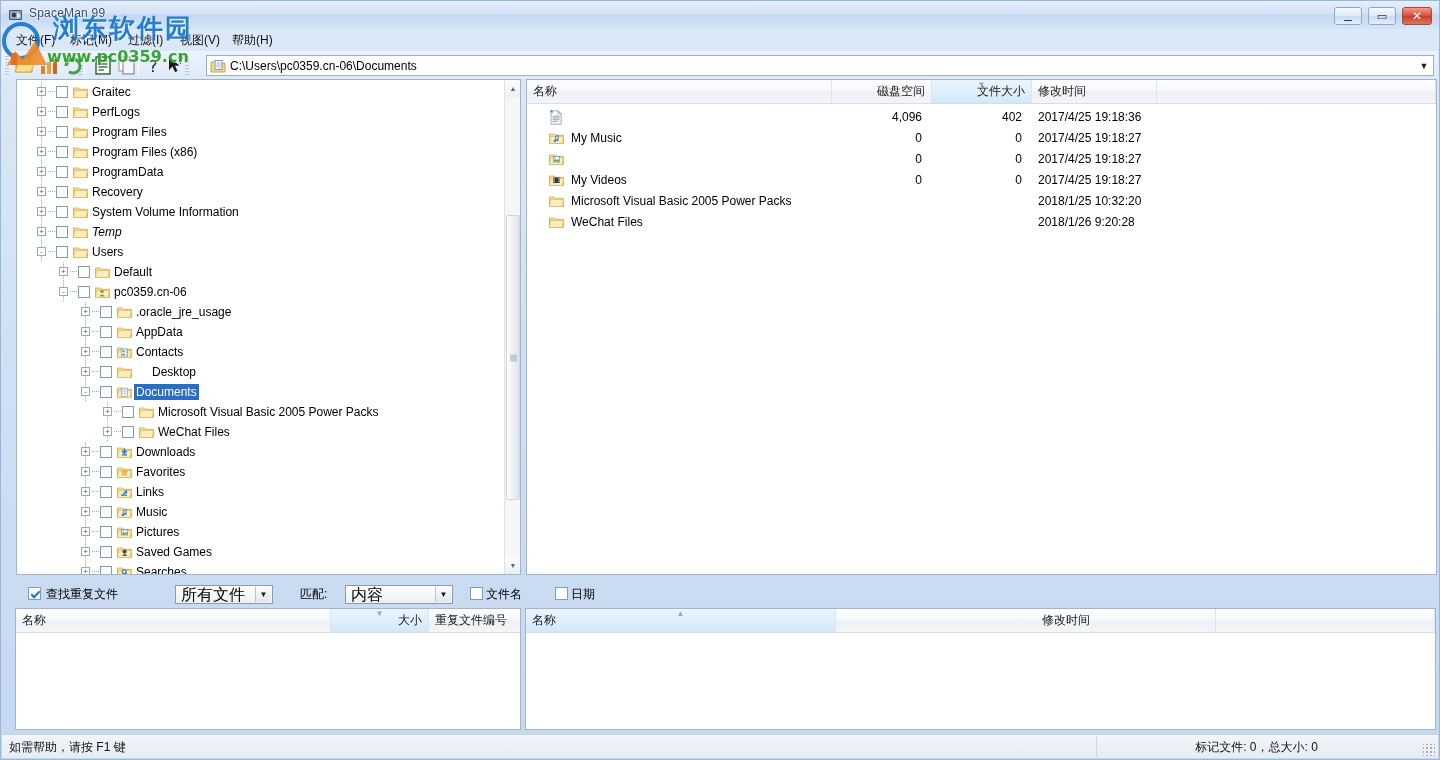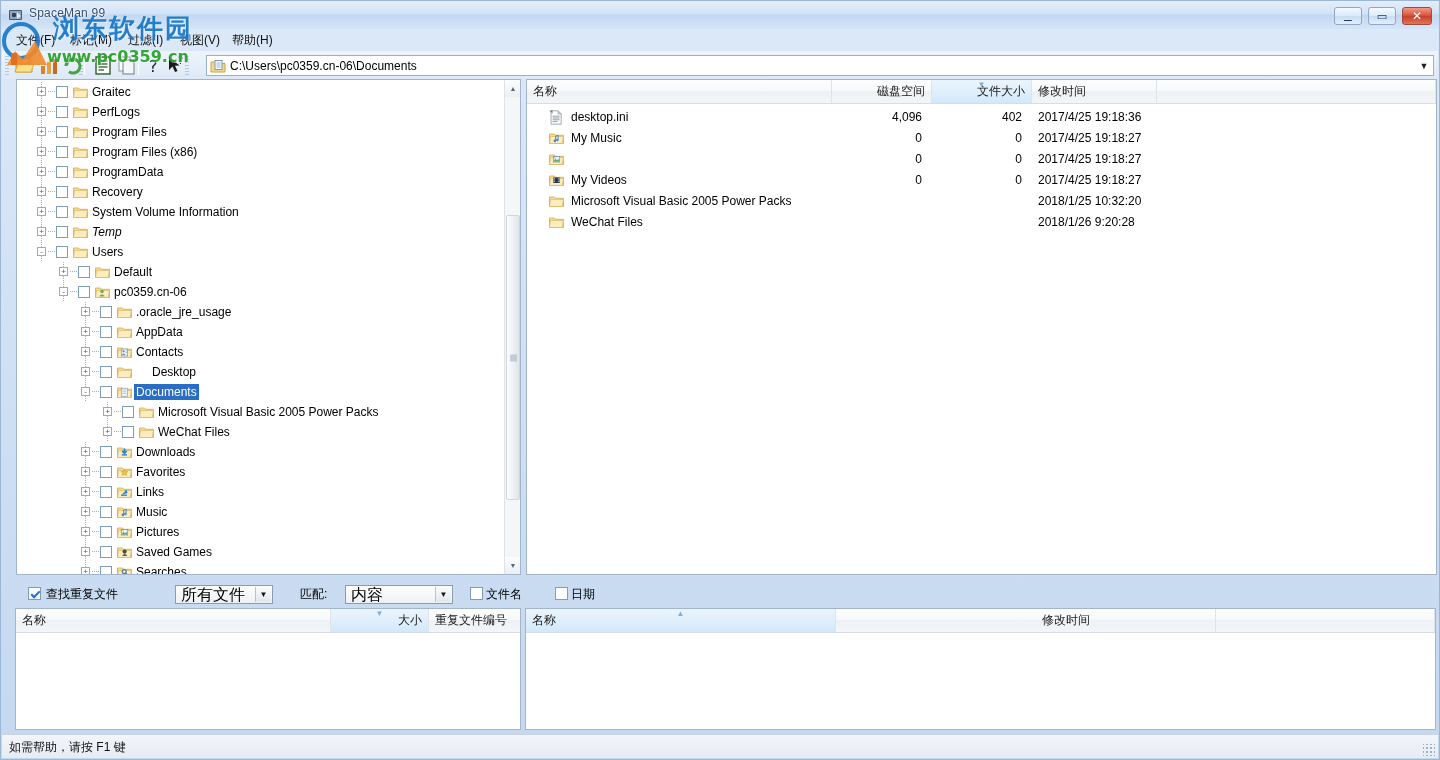--- a/index.html
+++ b/index.html
@@ -722,21 +722,20 @@
                 <path d="M2 0.8 h7 l3.2 3.2 V14.2 H2 Z" fill="#fdfdfd" stroke="#8b97a4" stroke-width="0.8"></path>
                 <path d="M9 0.8 V4 h3.2 Z" fill="#d9e1e9" stroke="#8b97a4" stroke-width="0.6"></path>
                 <g stroke="#7b8795" stroke-width="0.8">
                   <line x1="3.6" y1="6.2" x2="10.6" y2="6.2"></line>
                   <line x1="3.6" y1="8" x2="10.6" y2="8"></line>
                   <line x1="3.6" y1="9.8" x2="10.6" y2="9.8"></line>
                   <line x1="3.6" y1="11.6" x2="8.4" y2="11.6"></line>
                 </g>
                 <path d="M0.5 0.5 l3 0 0 3 z" fill="#6c7886"></path>
               </svg></span>
-            <span class="cell" style="left: 44px; width: 261px;">desktop.ini</span>
             <span class="cell r" style="left: 305px; width: 90px;">4,096</span>
             <span class="cell r" style="left: 405px; width: 90px;">402</span>
             <span class="cell" style="left: 511px; width: 125px;">2017/4/25 19:18:36</span>
           </div>
           <div class="lv-row" style="top: 48px;">
             <span style="position: absolute; left: 22px; top: 3px; width: 15px; height: 15px;"><svg width="15" height="14" viewBox="0 0 15 14">
                 <path d="M0.5 3 h5 l1.2 1.3 H14.5 V12.5 H0.5 Z" fill="#f7dd9b" stroke="#cfa94f" stroke-width="0.8"></path>
                 <path d="M1.6 5.4 H14.5 L13.2 12.5 H0.5 Z" fill="#fcecbe" stroke="#d9b763" stroke-width="0.7"></path>
                 <path d="M9.6 3.8 v5.2 a1.3 1.3 0 1 1 -1 -1.25 V5.1 L7.1 5.5 v4.4 a1.3 1.3 0 1 1 -1 -1.25 V4.8 Z" fill="#3f8fd0"></path>
               </svg></span>
@@ -836,20 +835,23 @@
     <div class="lv-header" id="dr-header">
         <div class="lv-col sorted" style="left: 0px; width: 310px; text-align: left;"><span>名称</span><span class="sort-arrow">▲</span></div>
         <div class="lv-col" style="left: 510px; width: 180px; text-align: left;"><span>修改时间</span></div>
         <div class="lv-col" style="left: 690px; width: 219px; text-align: left;"><span></span></div>
       </div>
     <div id="dr-body"></div>
   </div>
 
   <div id="status-bar">
     <span id="status-left">如需帮助，请按 F1 键</span>
+    <div id="status-right-box">
+      <span id="status-right">标记文件: 0，总大小: 0</span>
+    </div>
     <div id="status-grip"></div>
   </div>
 
   <div id="watermark">
     <svg width="52" height="52" viewBox="0 0 52 52" style="position:absolute;left:0;top:20px;">
       <circle cx="20" cy="20" r="17" fill="none" stroke="#1576c8" stroke-width="4" opacity=".9"></circle>
       <path d="M6 44 L14 30 L22 38 L34 20 L46 44 Z" fill="#f08a2a" opacity=".9"></path>
       <rect x="10" y="32" width="6" height="12" fill="#e06a1a" opacity=".85"></rect>
     </svg>
     <div id="wm-cn">浏东软件园</div>

